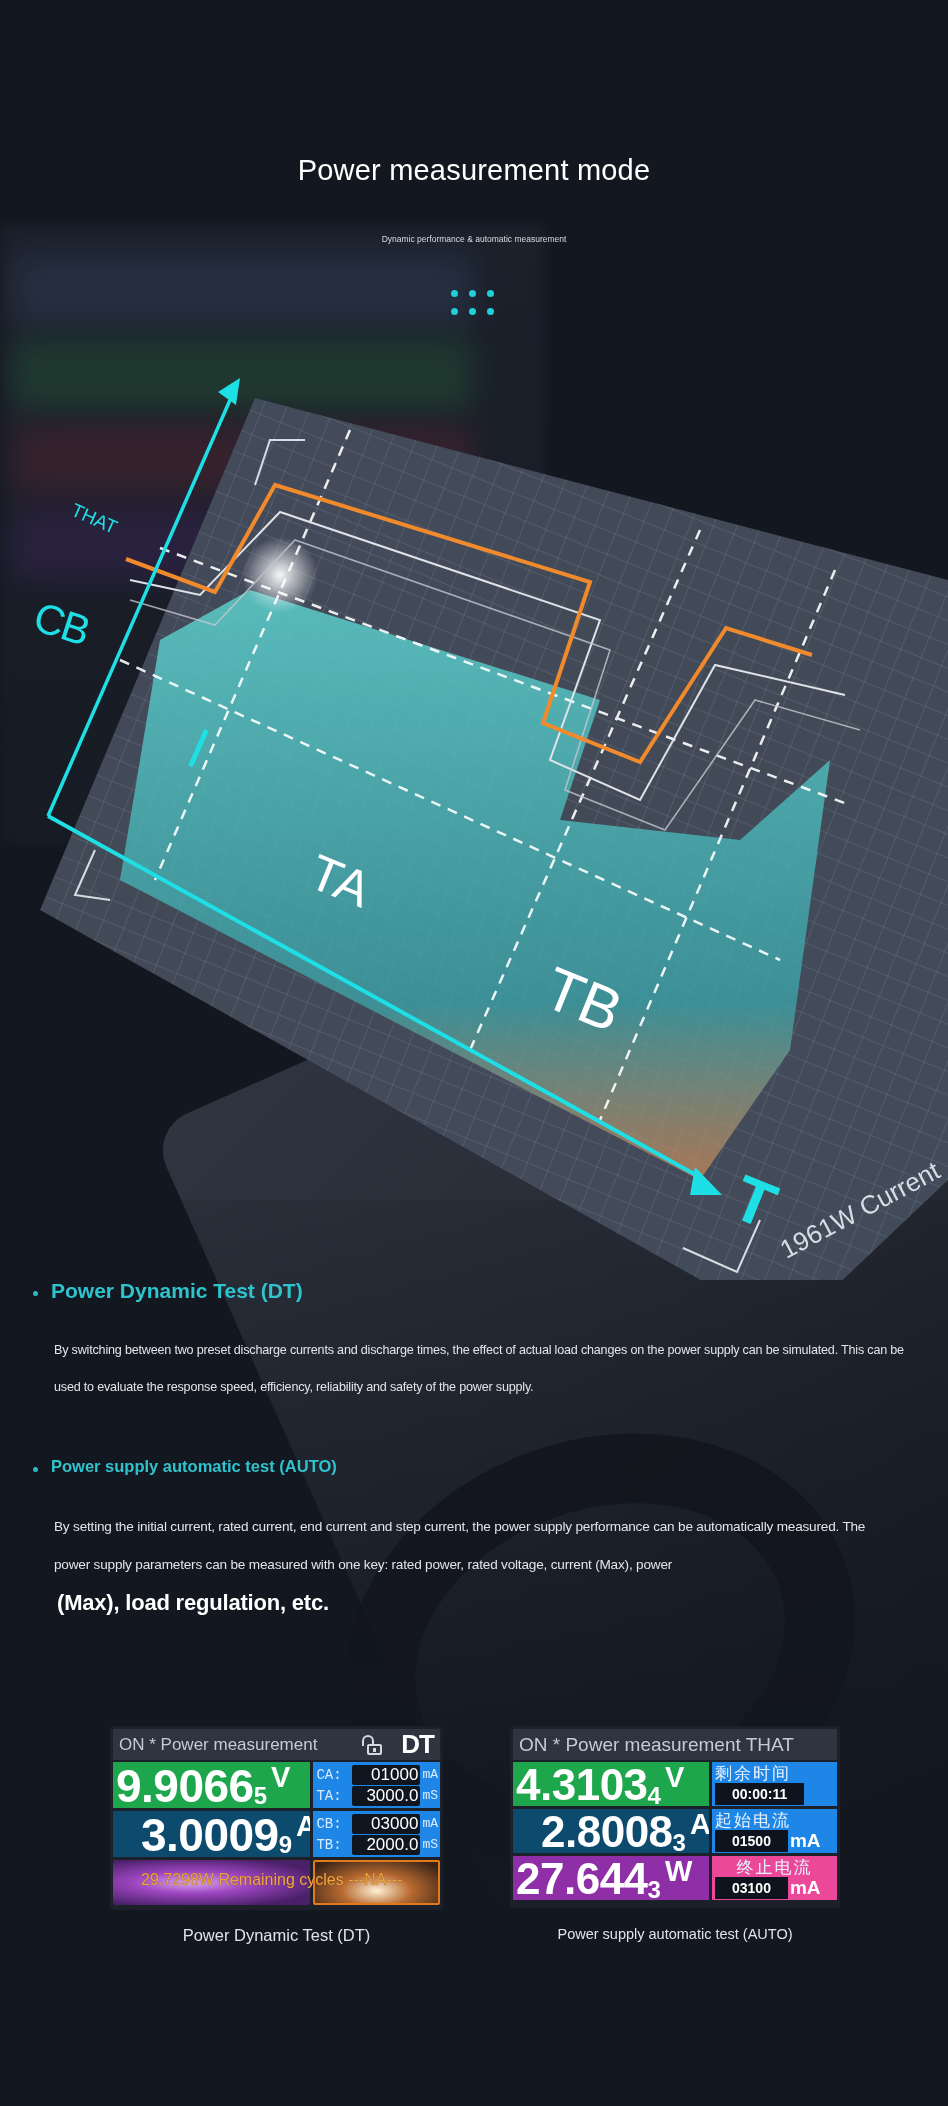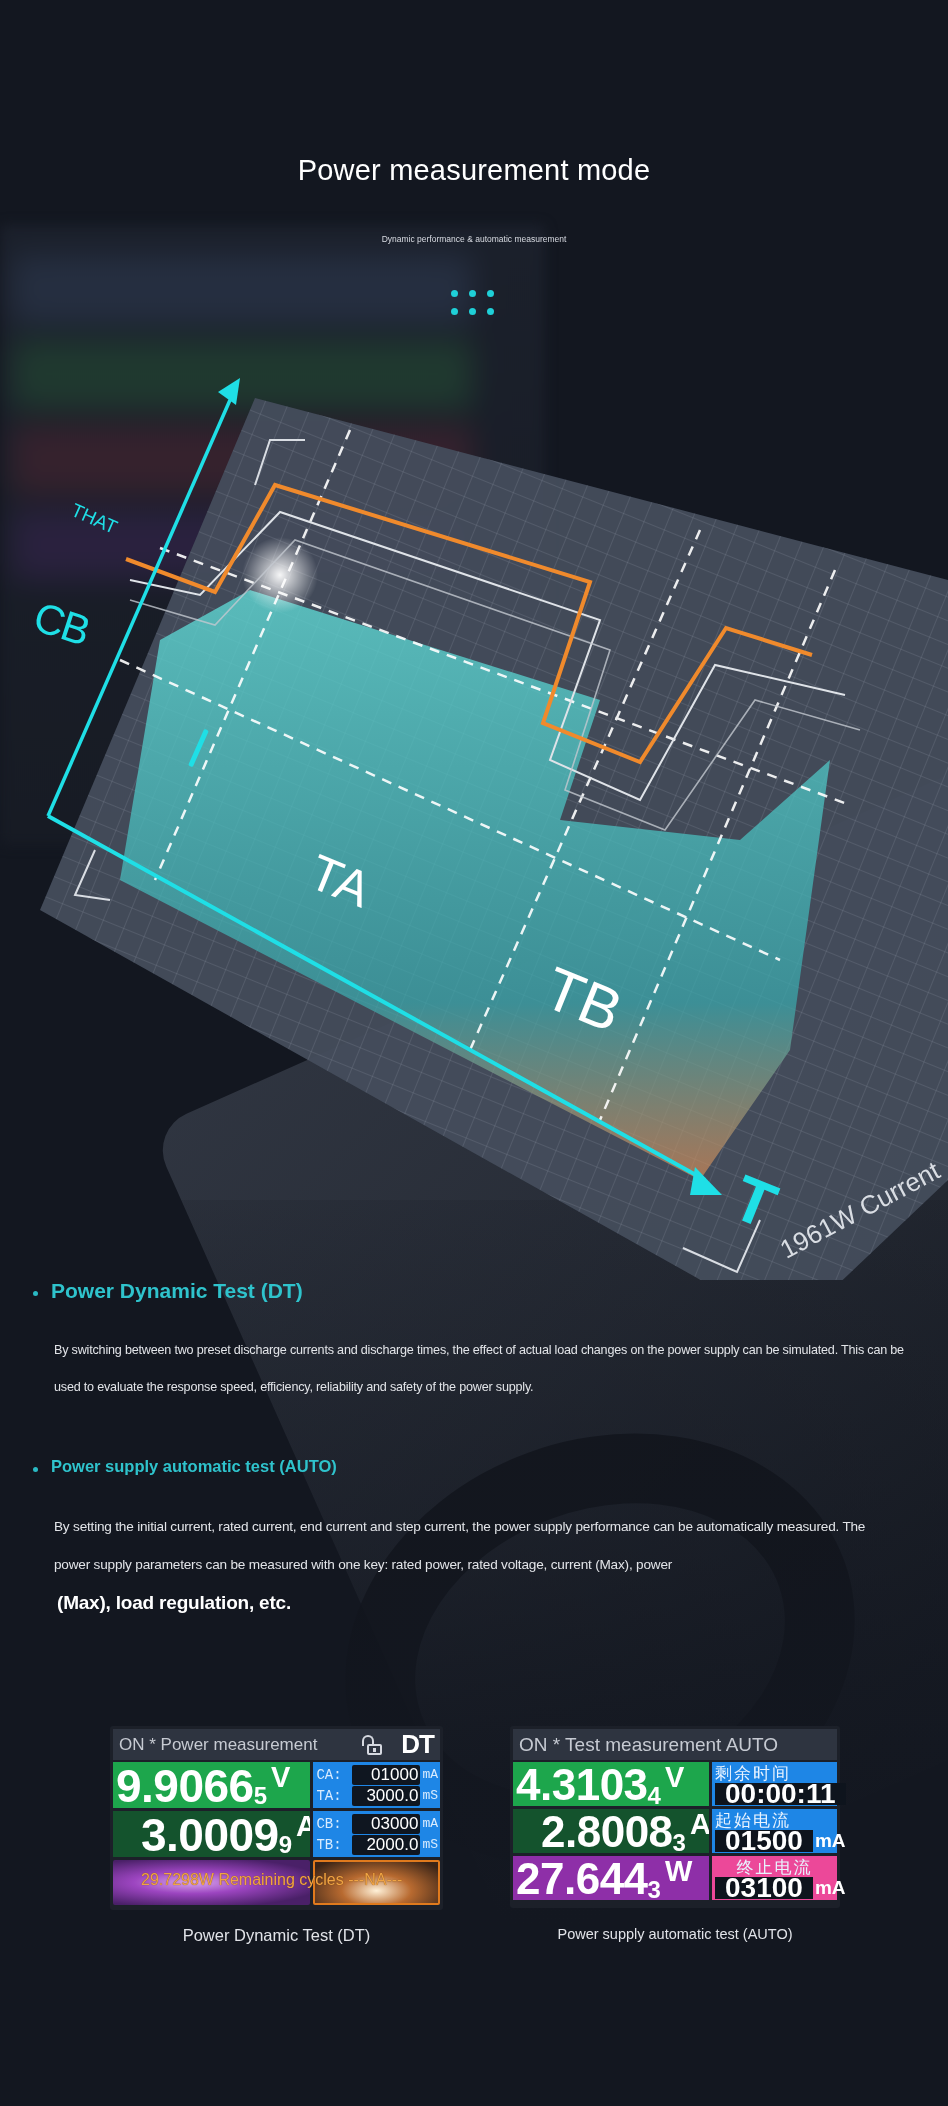--- a/index.html
+++ b/index.html
@@ -47,21 +47,21 @@
   .feature { position: absolute; left: 0; width: 948px; }
   .feature .bullet { position: absolute; left: 33px; width: 5px; height: 5px; border-radius: 50%; background: #2ab9c3; }
   .feature .heading { position: absolute; left: 51px; color: #2fc3cc; white-space: nowrap; }
   .feature .para { position: absolute; left: 54px; width: 850px; color: #e2e4e8; }
   .f1 .bullet { top: 1291px; }
   .f1 .heading { top: 1279px; font-size: 21px; }
   .f1 .para { top: 1332px; font-size: 12.6px; line-height: 37px; letter-spacing: -0.2px; }
   .f2 .bullet { top: 1467px; }
   .f2 .heading { top: 1457px; font-size: 16.5px; }
   .f2 .para { top: 1508px; font-size: 13.6px; line-height: 38px; letter-spacing: -0.2px; }
-  .f2 .para .big { font-size: 19px; }
+  .f2 .para .big { font-size: 22px; }
 
   
   .lcd { position: absolute; top: 1726px; background: #1c2029; border-radius: 3px; padding: 3px; }
   .lcd-dt { left: 110px; width: 333px; height: 184px; }
   .lcd-auto { left: 510px; width: 330px; height: 182px; }
   .lcd .topbar { height: 31px; background: #2e3440; display: flex; align-items: center; padding: 8px 6px; color: #c6cad2; font-size: 17px; }
   .lcd .topbar .grow { flex: 1; white-space: nowrap; }
   .lcd .topbar .mode { font-size: 26px; font-weight: 700; color: #ffffff; letter-spacing: -1px; }
   .lock { width: 22px; height: 20px; position: relative; margin-right: 18px; }
   .lock .shackle { position: absolute; left: 1px; top: 0; width: 12px; height: 11px; border: 2px solid #d6d9e0; border-bottom: none; border-radius: 6px 6px 0 0; }
@@ -69,37 +69,37 @@
   .lock .box:after { content: ""; position: absolute; left: 4px; top: 2px; width: 3px; height: 4px; background: #d6d9e0; }
   .lcd .rows { display: grid; gap: 3px; margin-top: 2px; }
   .lcd-dt .rows { grid-template-columns: 197px 127px; grid-template-rows: 46px 46px 45px; }
   .lcd-auto .rows { grid-template-columns: 196px 125px; grid-template-rows: 44px 44px 44px; }
   .big { display: flex; align-items: flex-start; color: #fff; font-weight: 700; padding-left: 3px; overflow: hidden; }
   .big .num { font-size: 46px; line-height: 48px; letter-spacing: -0.5px; }
   .big .sub { font-size: 24px; line-height: 24px; margin-top: 22px; }
   .big .unit { font-size: 29px; line-height: 30px; margin-left: 4px; }
   .lcd-auto .big .num { font-size: 44px; line-height: 46px; }
   .green { background: #1da64c; }
-  .red { background: #14532d; padding-left: 28px; }
+  .red { background: #0c4a6e; padding-left: 28px; }
   .purple { background: #8e2fa8; }
   .blue { background: #1e86e6; }
   .orange { background: #ec4899; text-align: center; }
   .param-box { padding: 2px 2px; display: flex; flex-direction: column; justify-content: space-around; }
   .param-line { display: flex; align-items: center; font-family: "Liberation Mono", monospace; color: #d9ecff; font-size: 14px; justify-content: flex-end; }
   .param-line .k { width: 36px; }
   .param-line .v { background: #0f1620; color: #fff; font-family: "Liberation Sans", sans-serif; font-size: 17px; padding: 0 2px; width: 68px; text-align: right; border-radius: 2px; }
   .param-line .u { margin-left: 2px; font-size: 13px; }
   .footer-bar { grid-column: 1 / span 2; position: relative; display: grid; grid-template-columns: 197px 127px; gap: 3px; }
   .footer-bar .p1 { background: radial-gradient(ellipse at 40% 50%, #d9a8ee 0%, #9c45c0 35%, #4a2068 80%); border-radius: 2px; }
   .footer-bar .p2 { background: radial-gradient(ellipse at 50% 70%, #fff1d8 0%, #b86a30 40%, #3a2417 90%); border: 2px solid #e07a1d; border-radius: 2px; }
   .footer-bar .txt { position: absolute; left: 28px; top: 11px; color: #f0a444; font-size: 16px; white-space: nowrap; text-shadow: 0 0 1px #6b3b08; }
   .zh-box { padding: 1px 3px; display: flex; flex-direction: column; }
   .zh-box .zh { color: #e8f3ff; font-size: 17px; line-height: 20px; font-family: "DejaVu Sans", sans-serif; letter-spacing: 2px; }
   .zh-box .val { display: flex; align-items: flex-end; }
-  .zh-box .val .v { background: #0e141d; color: #fff; font-size: 28px; font-weight: 700; padding: 0 10px; line-height: 22px; }
+  .zh-box .val .v { background: #0e141d; color: #fff; font-size: 14px; font-weight: 700; padding: 0 17px; line-height: 22px; }
   .zh-box .val .u { color: #fff; font-size: 19px; font-weight: 700; margin-left: 2px; line-height: 22px; }
 
   .caption { position: absolute; top: 1926px; font-size: 16px; color: #e1e3e8; white-space: nowrap; text-align: center; }
   .cap-dt { left: 110px; width: 333px; font-size: 16.5px; }
   .cap-auto { left: 510px; width: 330px; font-size: 14.5px; }
 </style>
 </head>
 <body>
 
 <div class="bg-layer">
@@ -239,21 +239,21 @@
     <div class="footer-bar">
       <div class="p1"></div>
       <div class="p2"></div>
       <span class="txt">29.7298W Remaining cycles ---NA---</span>
     </div>
   </div>
 </div>
 
 <div class="lcd lcd-auto">
   <div class="topbar">
-    <span class="grow" style="font-size:19px;">ON * Test measurement AUTO</span>
+    <span class="grow" style="font-size:19px;">ON * Power measurement THAT</span>
   </div>
   <div class="rows">
     <div class="big green">
       <span class="num">4.3103</span>
       <span class="sub">4</span>
       <span class="unit">V</span>
     </div>
     <div class="blue zh-box">
       <span class="zh">剩余时间</span>
       <span class="val">

